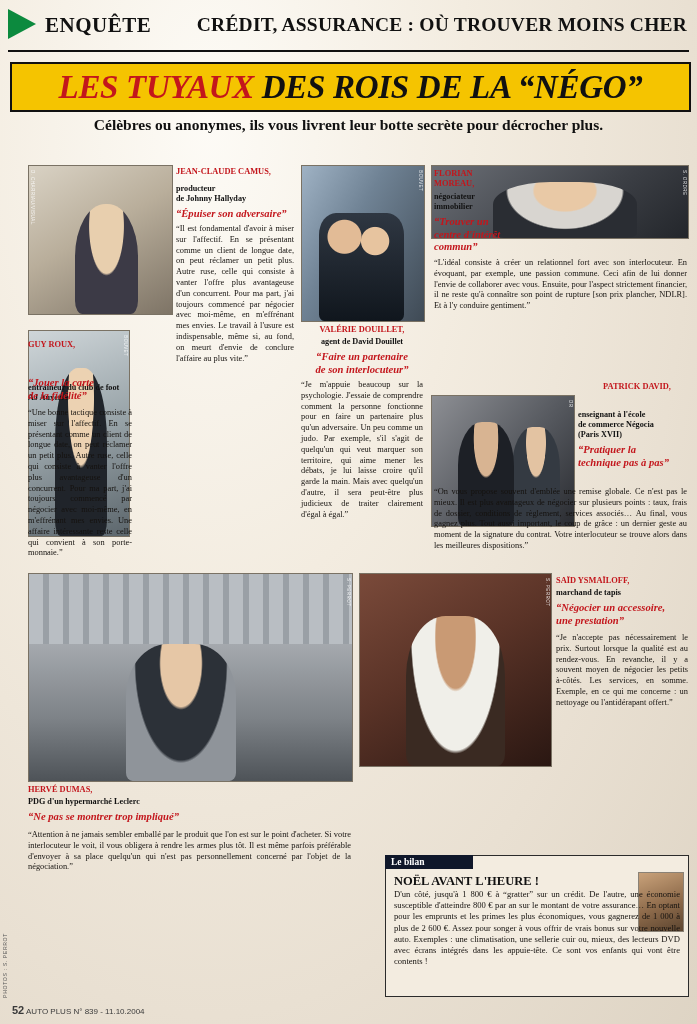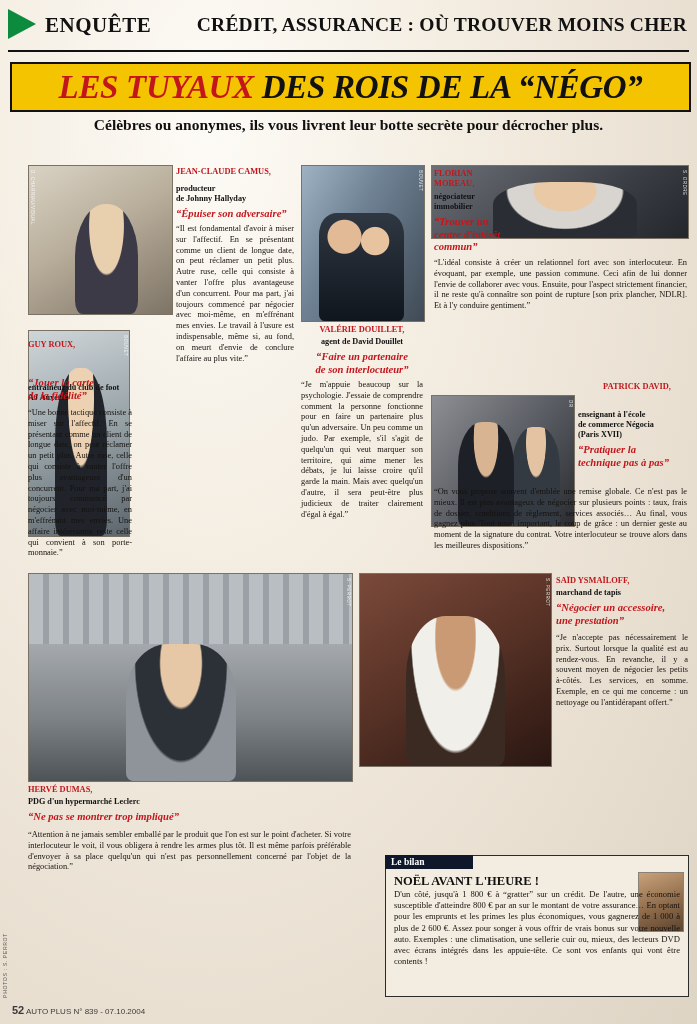--- a/index.html
+++ b/index.html
@@ -249,17 +249,17 @@
 
   <div class="bilan">
     <div class="bilan-tab">Le bilan</div>
     <div class="bilan-title">NOËL AVANT L'HEURE !</div>
     <div class="bilan-img"></div>
     <div class="bilan-body">D'un côté, jusqu'à 1 800 € à “gratter” sur un crédit. De l'autre, une économie susceptible d'atteindre 800 € par an sur le montant de votre assurance… En optant pour les emprunts et les primes les plus économiques, vous gagnerez de 1 000 à plus de 2 600 €. Assez pour songer à vous offrir de vrais bonus sur votre nouvelle auto. Exemples : une climatisation, une sellerie cuir ou, mieux, des lecteurs DVD avec écrans intégrés dans les appuie-tête. Ce sont vos enfants qui vont être contents !</div>
   </div>
 
   <div class="foot">
     <span class="pg">52</span>
-    <span>AUTO PLUS N° 839 - 07.10.2004</span>
+    <span>AUTO PLUS N° 839 - 11.10.2004</span>
   </div>
   <div class="sidecredit">PHOTOS : S. PERROT</div>
 
 </div>
 
 </body></html>

